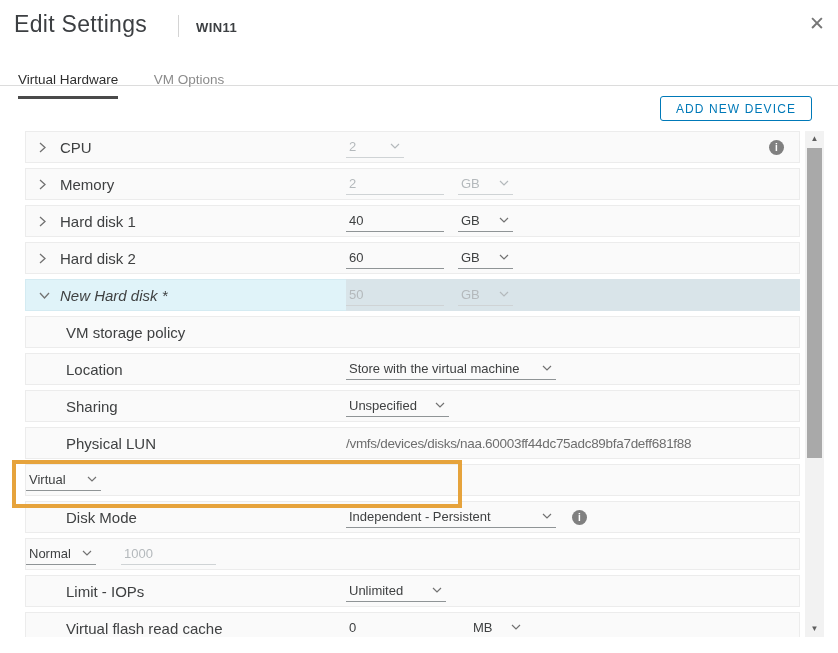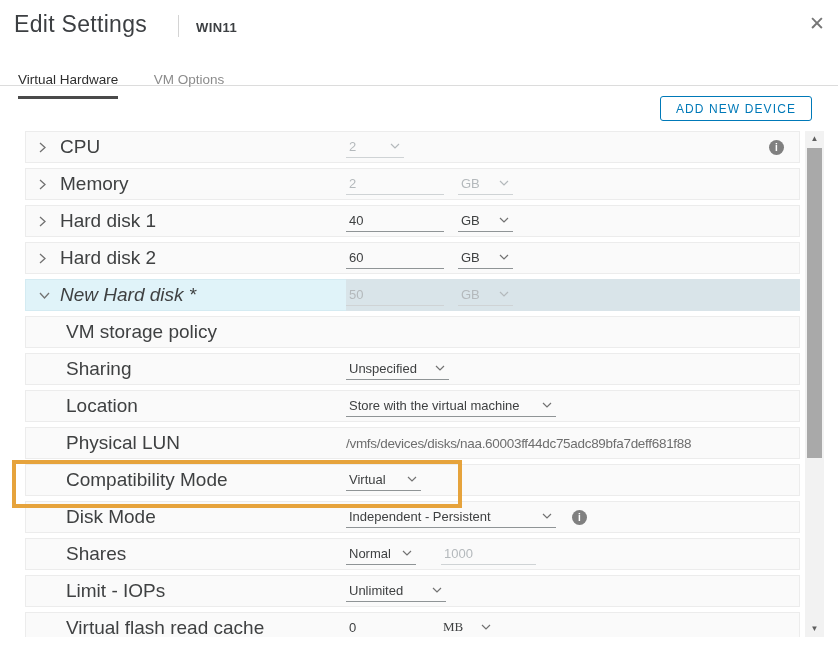--- a/index.html
+++ b/index.html
@@ -23,38 +23,38 @@
   .btn-add { position:absolute; right:26px; top:96px; height:25px; padding:0 15px; background:#fff;
              border:1px solid #0079b8; border-radius:3px; color:#0079b8; font-size:12px; font-weight:500;
              letter-spacing:1.1px; font-family:"Liberation Sans", sans-serif; cursor:pointer; }
 
   
   .tablewrap { position:absolute; left:25px; top:131px; width:775px; height:506px; overflow:hidden; }
   .row { position:relative; height:32px; margin-bottom:5px; background:#fafafa; border:1px solid #ececec;
          display:flex; align-items:center; }
   .row.highlight { background:#e0f3f9; border-color:#d4ebf2; }
   .hl-input-zone { position:absolute; left:320px; top:-1px; bottom:-1px; right:-1px; background:#d9e4e9; }
-  .lbl { width:320px; flex:none; display:flex; align-items:center; font-size:19px; color:#3f4142; position:relative; z-index:1; }
+  .lbl { width:320px; flex:none; display:flex; align-items:center; font-size:15px; color:#3f4142; position:relative; z-index:1; }
   .lbl.top { padding-left:13px; }
   .lbl.sub { padding-left:40px; }
   .lbl .twisty { width:12px; margin-right:9px; display:flex; align-items:center; }
   .italic { font-style:italic; }
 
   .ctl { display:flex; align-items:center; position:relative; z-index:1; }
   .tinput { border:none; border-bottom:1px solid #8f9496; background:transparent; height:22px; font-size:13px;
             color:#3f4142; font-family:"Liberation Sans", sans-serif; padding:0 0 1px 3px; outline:none; }
   .select { border-bottom:1px solid #8f9496; height:22px; display:flex; align-items:center;
             justify-content:space-between; font-size:13px; color:#3f4142; padding:0 4px 1px 3px; cursor:pointer; }
   .select .chev { margin-left:8px; display:flex; align-items:center; }
   .dim { color:#b4b9bc !important; border-color:#cfd3d5 !important; }
   .dim svg path { stroke:#b4b9bc; }
 
   .w58{width:58px;} .w70{width:70px;} .w75{width:75px;gap:12px;} .w85{width:85px;} .w95{width:95px;}
   .w98{width:98px;} .w100{width:100px;} .w103{width:103px;} .w207{width:207px;} .w210{width:210px;} .w55{width:55px;}
-  .ml14{margin-left:14px;} .ml25{margin-left:25px;} .ml27{margin-left:9px;font-family:Liberation Serif, serif;} .ml16{margin-left:16px;}
+  .ml14{margin-left:14px;} .ml25{margin-left:25px;} .ml27{margin-left:39px;} .ml16{margin-left:16px;}
 
   .static-val { font-size:13.5px; color:#6e6e6e; letter-spacing:-0.3px; }
 
   .info { width:15px; height:15px; border-radius:50%; background:#808080; color:#fff; font-size:10px;
           font-weight:700; display:flex; align-items:center; justify-content:center; font-style:normal; cursor:pointer; }
   .info.abs-right { position:absolute; right:15px; top:8px; z-index:1; }
 
   
   .annotation { position:absolute; left:12px; top:460px; width:450px; height:48px;
                 border:4px solid #e6a33c; pointer-events:none; z-index:10; }
@@ -196,63 +196,60 @@
     </div>
 
     <div class="row">
       <div class="lbl sub">
         <span>VM storage policy</span>
       </div>
     </div>
 
     <div class="row">
       <div class="lbl sub">
+        <span>Location</span>
+      </div>
+      <div class="ctl">
+        <div class="select w210">
+          <span>Store with the virtual machine</span>
+          <span class="chev">
+            <svg width="10" height="6" viewBox="0 0 10 6">
+                <path d="M1 1l4 4 4-4" fill="none" stroke="#727272" stroke-width="1.2"></path>
+              </svg>
+          </span>
+        </div>
+      </div>
+    </div>
+
+    <div class="row">
+      <div class="lbl sub">
         <span>Sharing</span>
       </div>
       <div class="ctl">
         <div class="select w103">
           <span>Unspecified</span>
           <span class="chev">
             <svg width="10" height="6" viewBox="0 0 10 6">
                 <path d="M1 1l4 4 4-4" fill="none" stroke="#727272" stroke-width="1.2"></path>
               </svg>
           </span>
         </div>
       </div>
     </div>
 
     <div class="row">
       <div class="lbl sub">
-        <span>Location</span>
-      </div>
-      <div class="ctl">
-        <div class="select w210">
-          <span>Store with the virtual machine</span>
-          <span class="chev">
-            <svg width="10" height="6" viewBox="0 0 10 6">
-                <path d="M1 1l4 4 4-4" fill="none" stroke="#727272" stroke-width="1.2"></path>
-              </svg>
-          </span>
-        </div>
-      </div>
-    </div>
-
-    <div class="row">
-      <div class="lbl sub">
         <span>Physical LUN</span>
       </div>
       <div class="ctl">
         <span class="static-val">/vmfs/devices/disks/naa.60003ff44dc75adc89bfa7deff681f88</span>
       </div>
     </div>
 
     <div class="row">
-      <div class="lbl sub">
-        <span>Compatibility Mode</span>
-      </div>
       <div class="ctl">
         <div class="select w75">
           <span>Virtual</span>
           <span class="chev">
             <svg width="10" height="6" viewBox="0 0 10 6">
                 <path d="M1 1l4 4 4-4" fill="none" stroke="#727272" stroke-width="1.2"></path>
               </svg>
           </span>
         </div>
       </div>
@@ -269,23 +266,20 @@
             <svg width="10" height="6" viewBox="0 0 10 6">
                 <path d="M1 1l4 4 4-4" fill="none" stroke="#727272" stroke-width="1.2"></path>
               </svg>
           </span>
         </div>
         <span class="info ml16">i</span>
       </div>
     </div>
 
     <div class="row">
-      <div class="lbl sub">
-        <span>Shares</span>
-      </div>
       <div class="ctl">
         <div class="select w70">
           <span>Normal</span>
           <span class="chev">
             <svg width="10" height="6" viewBox="0 0 10 6">
                 <path d="M1 1l4 4 4-4" fill="none" stroke="#727272" stroke-width="1.2"></path>
               </svg>
           </span>
         </div>
         <input class="tinput w95 ml25 dim" readonly="" value="1000" style="">

